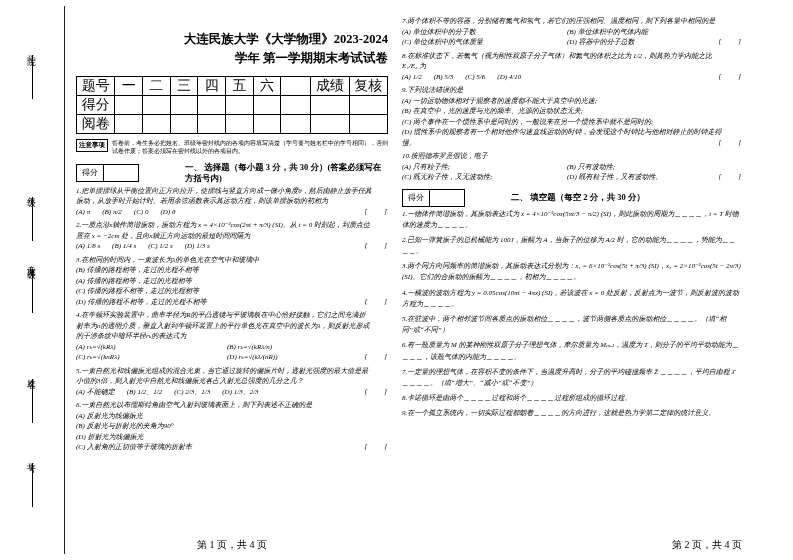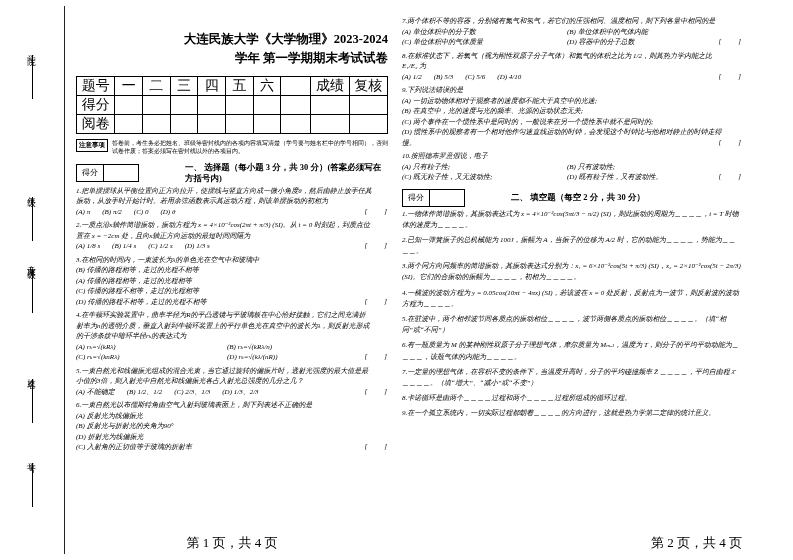--- a/index.html
+++ b/index.html
@@ -35,21 +35,21 @@
   .q-list{margin-top:2px;font-style:italic;}
   .mc{position:relative;font-size:7px;line-height:1.5;margin-bottom:3px;padding-right:16px;}
   .mc .q{display:block;}
   .opts-inline .opt{display:inline-block;margin-right:12px;}
   .opts-stack .opt{display:block;}
   .opts-grid2 .opts{display:grid;grid-template-columns:1fr 1fr;column-gap:6px;}
   .bracket{position:absolute;right:0;bottom:1px;letter-spacing:1px;font-size:7px;}
 
   .fq{font-size:7px;line-height:1.6;margin-bottom:4px;}
 
-  .footer{position:absolute;bottom:8px;font-size:13px;text-align:center;}
+  .footer{position:absolute;bottom:8px;font-size:10px;text-align:center;}
   #footer-l{left:76px;width:312px;}
   #footer-r{left:402px;width:340px;text-align:right;}
 </style>
 </head>
 <body>
 
 <div class="page">
 
   <div class="seal-rule"></div>
 

